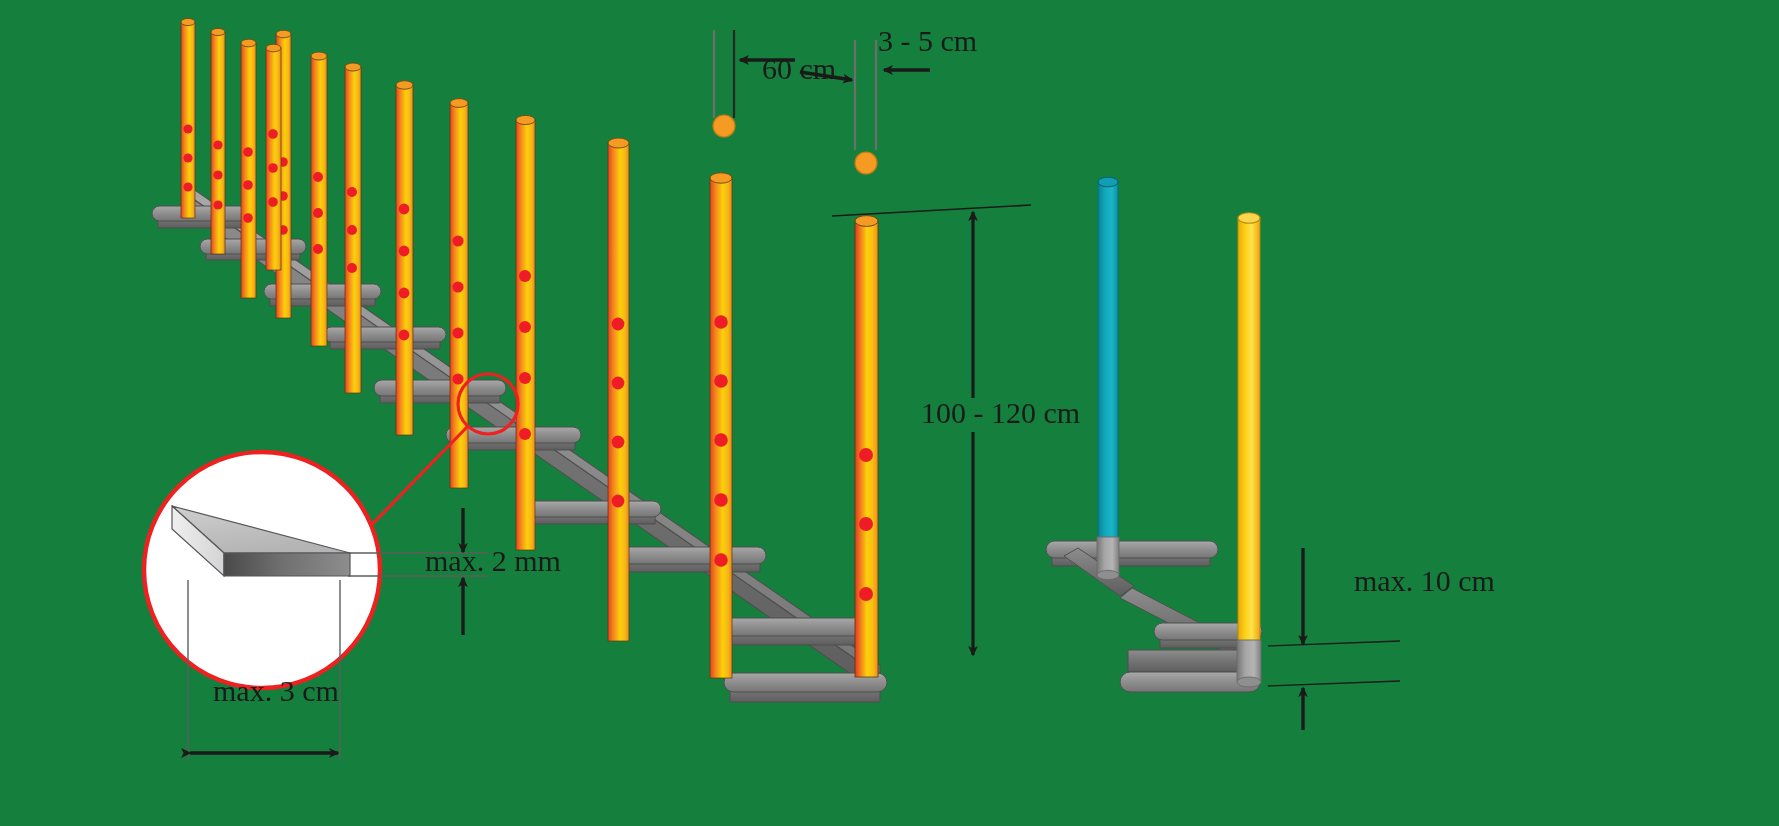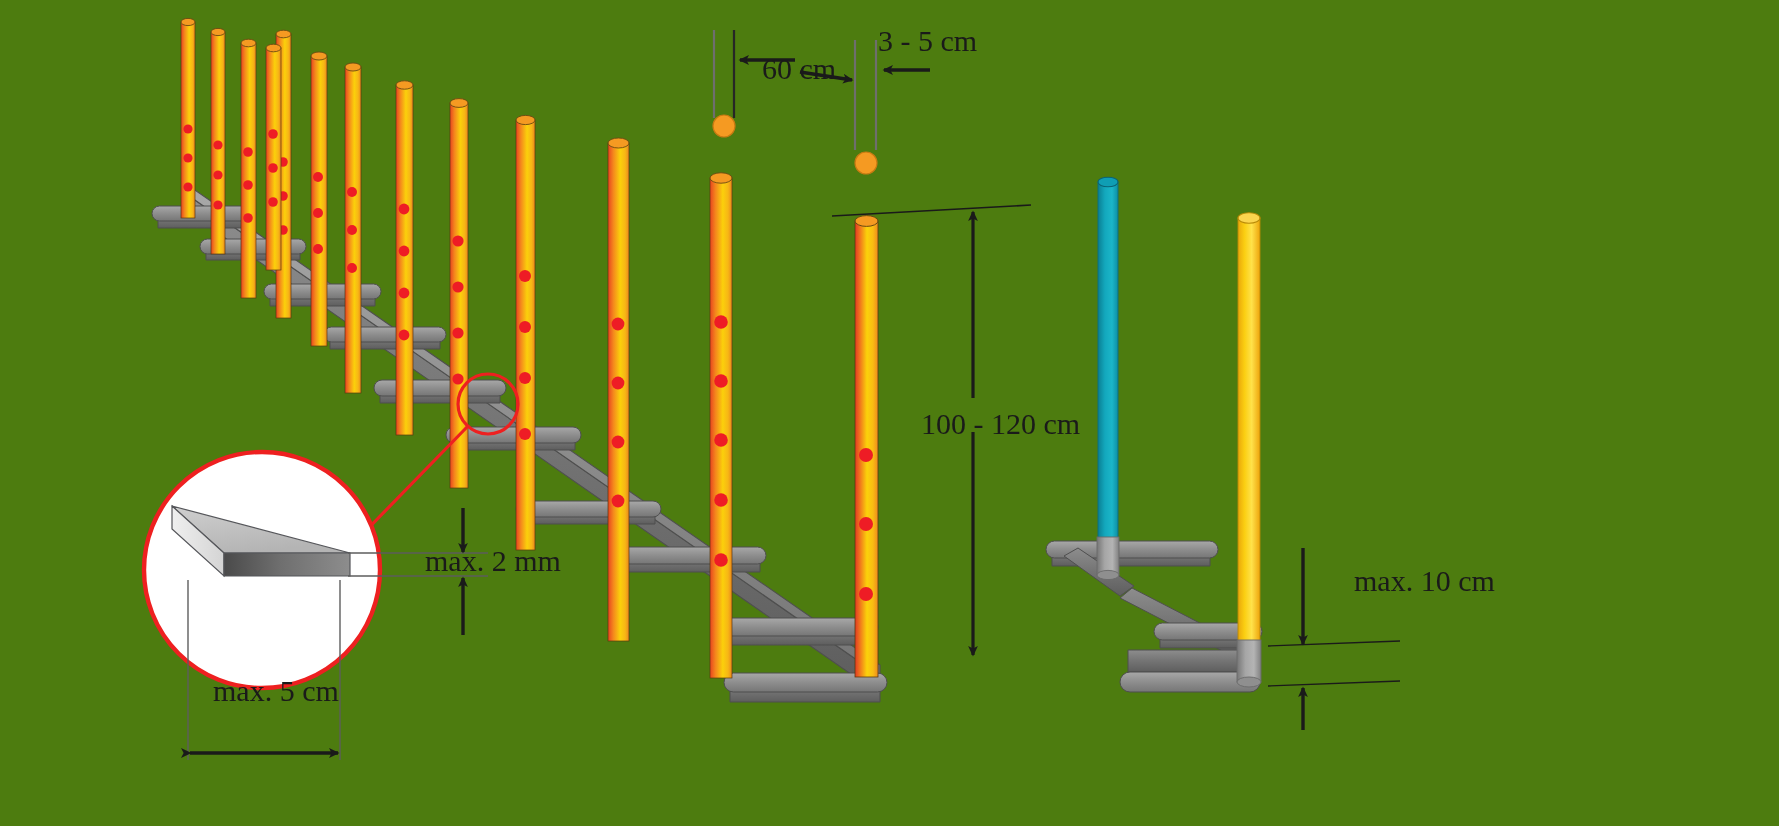--- a/index.html
+++ b/index.html
@@ -1,16 +1,16 @@
 <!DOCTYPE html>
 <html><head>
 <meta charset="utf-8">
 <style>
   html,body{margin:0;padding:0;background:#ffffff;}
-  #stage{position:relative;width:1779px;height:826px;background:#4d7c0f;overflow:hidden;
+  #stage{position:relative;width:1779px;height:826px;background:#15803d;overflow:hidden;
          font-family:"Liberation Serif", serif;}
   #stage svg{position:absolute;left:0;top:0;}
   .lbl{position:absolute;font-family:"Liberation Serif", serif;color:#1a1a1a;white-space:nowrap;}
   .lbl-60{font-size:30px;}
   .lbl-35{font-size:30px;}
   .lbl-100{font-size:30px;}
   .lbl-8mm{font-size:30px;}
   .lbl-8cm{font-size:30px;}
   .lbl-10cm{font-size:30px;margin-left:38px;}
 </style>
@@ -331,21 +331,21 @@
     <line x1="1268" y1="686" x2="1400" y2="681" stroke="#1a1a1a" stroke-width="1.3"></line>
     <line x1="1303" y1="548" x2="1303" y2="644" stroke="#1a1a1a" stroke-width="3.4" marker-end="url(#arrHead)"></line>
     <line x1="1303" y1="730" x2="1303" y2="688" stroke="#1a1a1a" stroke-width="3.4" marker-end="url(#arrHead)"></line>
   </g>
 </svg>
 
 <div class="lbl lbl-60" style="left:762px;top:52px;">60 cm</div>
 
 <div class="lbl lbl-35" style="left:840px;top:24px;margin-left:38px;">3 - 5 cm</div>
 
-<div class="lbl lbl-100" style="left:921px;top:407px;">100 - 120 cm</div>
+<div class="lbl lbl-100" style="left:921px;top:396px;">100 - 120 cm</div>
 
 <div class="lbl lbl-8mm" style="left:425px;top:544px;">max. 2 mm</div>
 
-<div class="lbl lbl-8cm" style="left:213px;top:674px;">max. 5 cm</div>
+<div class="lbl lbl-8cm" style="left:213px;top:674px;">max. 3 cm</div>
 
 <div class="lbl lbl-10cm" style="left:1316px;top:564px;">max. 10 cm</div>
 
 </div>
 
 </body></html>

